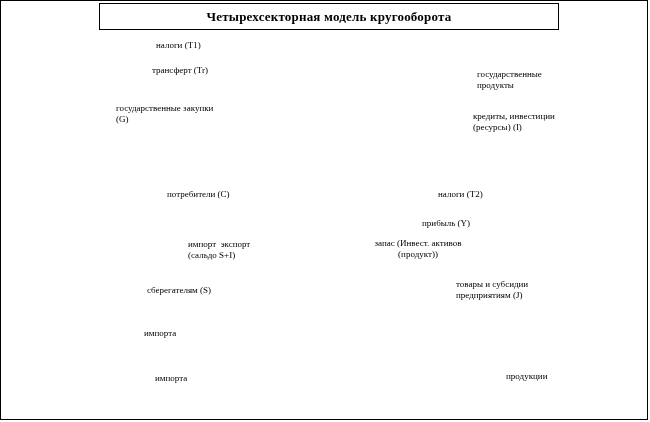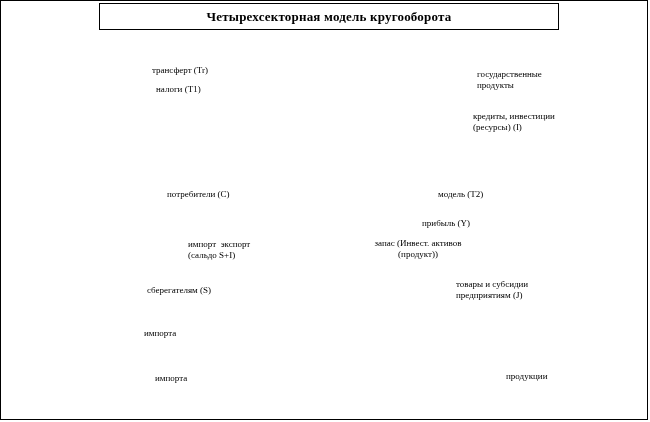--- a/index.html
+++ b/index.html
@@ -62,28 +62,30 @@
 <body>
 
 <div id="page">
 
   <div class="frame"></div>
 
   <div class="title-box">
     <span class="title-text">Четырехсекторная модель кругооборота</span>
   </div>
 
-  <div class="lbl" style="left:156px; top:40px;margin-top:44px;">налоги (Т1)</div>
+  <div class="lbl" style="left:156px; top:40px;">налоги (Т1)</div>
   <div class="lbl" style="left:152px; top:65px;">трансферт (Tr)</div>
+  <div class="lbl" style="left:116px; top:103px;">государственные закупки
+(G)</div>
   <div class="lbl" style="left:477px; top:69px;">государственные
 продукты</div>
   <div class="lbl" style="left:473px; top:111px;">кредиты, инвестиции
 (ресурсы) (I)</div>
   <div class="lbl" style="left:167px; top:189px;">потребители (C)</div>
-  <div class="lbl" style="left:438px; top:189px;">модель (Т2)</div>
+  <div class="lbl" style="left:438px; top:189px;">налоги (Т2)</div>
   <div class="lbl" style="left:422px; top:218px;">прибыль (Y)</div>
   <div class="lbl" style="left:188px; top:239px;">импорт  экспорт
 (сальдо S+I)</div>
   <div class="lbl center" style="left:360px; top:238px; width:116px;">запас (Инвест. активов
 (продукт))</div>
   <div class="lbl" style="left:147px; top:285px;">сберегателям (S)</div>
   <div class="lbl" style="left:456px; top:279px;">товары и субсидии
 предприятиям (J)</div>
   <div class="lbl" style="left:144px; top:328px;">импорта</div>
   <div class="lbl" style="left:155px; top:373px;">импорта</div>

